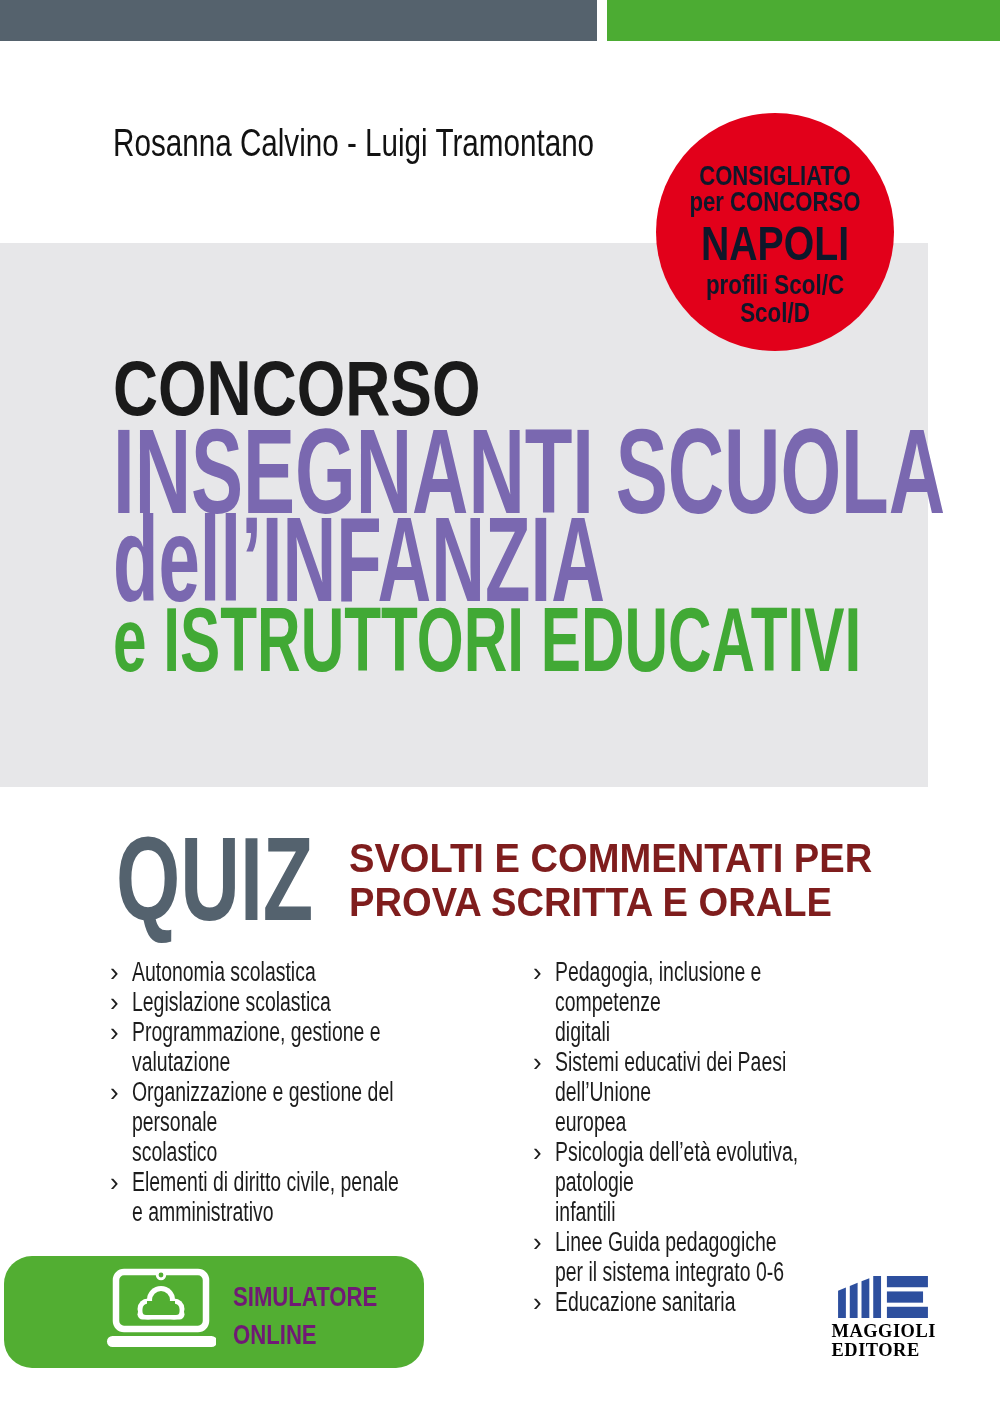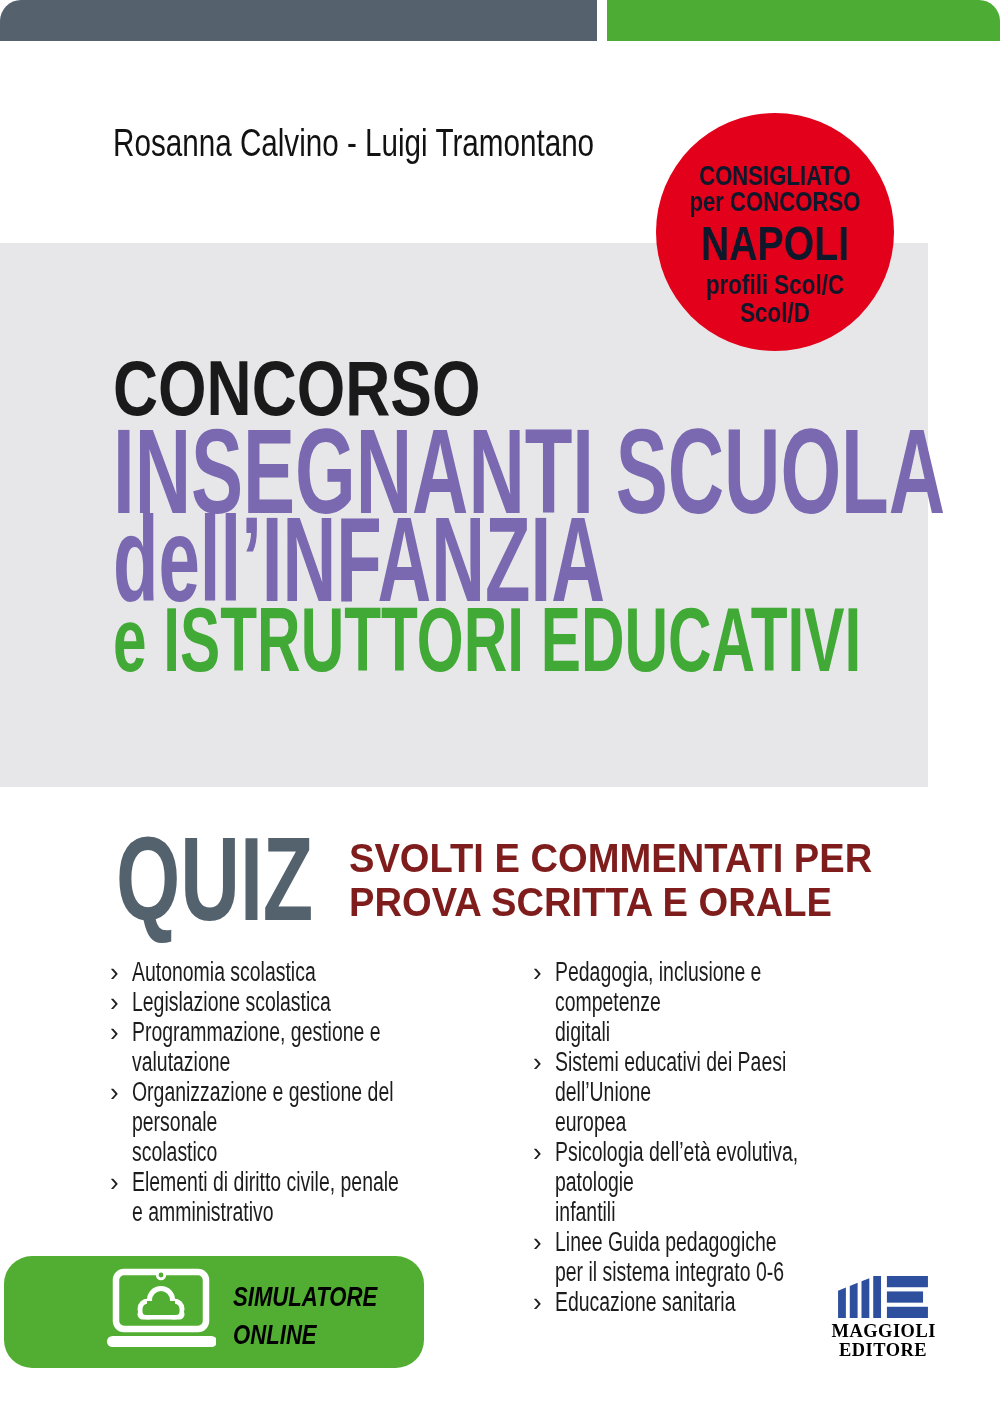--- a/index.html
+++ b/index.html
@@ -1,17 +1,17 @@
 <!DOCTYPE html>
 <html><head>
 <meta charset="utf-8">
 <style>
   html,body{margin:0;padding:0;background:#ffffff;}
   .page{position:relative;width:1000px;height:1415px;background:#ffffff;overflow:hidden;
-        font-family:"Liberation Sans", sans-serif;border-radius:21px;}
+        font-family:"Liberation Sans", sans-serif;}
 
   
   .bar-gray{position:absolute;left:0;top:0;width:597px;height:41px;background:#55626d;}
   .bar-green{position:absolute;left:607px;top:0;width:393px;height:41px;background:#4cac33;}
 
   
   .authors{position:absolute;left:113px;top:122px;font-size:38px;font-weight:400;color:#121212;
            white-space:nowrap;transform:scaleX(.78);transform-origin:0 0;}
 
   
@@ -45,25 +45,25 @@
   .col-left{left:110px;width:430px;}
   .col-right{left:533px;width:450px;}
   .col li{display:flex;align-items:flex-start;color:#1c1c1c;}
   .chev{flex:none;width:14px;font-size:26px;line-height:30px;}
   .itm{font-size:27px;line-height:30px;margin-left:8px;white-space:pre-line;
        transform:scaleX(.72);transform-origin:0 0;}
 
   
   .simbtn{position:absolute;left:4px;top:1256px;width:420px;height:112px;border-radius:28px;background:#52ae32;}
   .simbtn svg{position:absolute;left:92px;top:12px;}
-  .btn-text{position:absolute;left:229px;top:22px;color:#000000;font-weight:bold;font-style:italic;}
+  .btn-text{position:absolute;left:229px;top:22px;color:#701a75;font-weight:bold;}
   .btn-text div{font-size:27px;line-height:38px;white-space:nowrap;transform:scaleX(.82);transform-origin:0 0;}
 
   
-  .publisher{position:absolute;left:830px;top:1276px;width:106px;text-align:center;color:#000;}
+  .publisher{position:absolute;left:830px;top:1276px;width:106px;color:#000;}
   .publisher svg{display:block;margin:0 auto 3px auto;}
   .pubname{font-family:"Liberation Serif", serif;font-weight:bold;font-size:19px;line-height:19px;
            letter-spacing:.5px;transform:scaleX(.97);transform-origin:50% 0;white-space:nowrap;}
 </style>
 </head>
 <body>
 
 <div class="page">
 
   <div class="bar-gray"></div>

